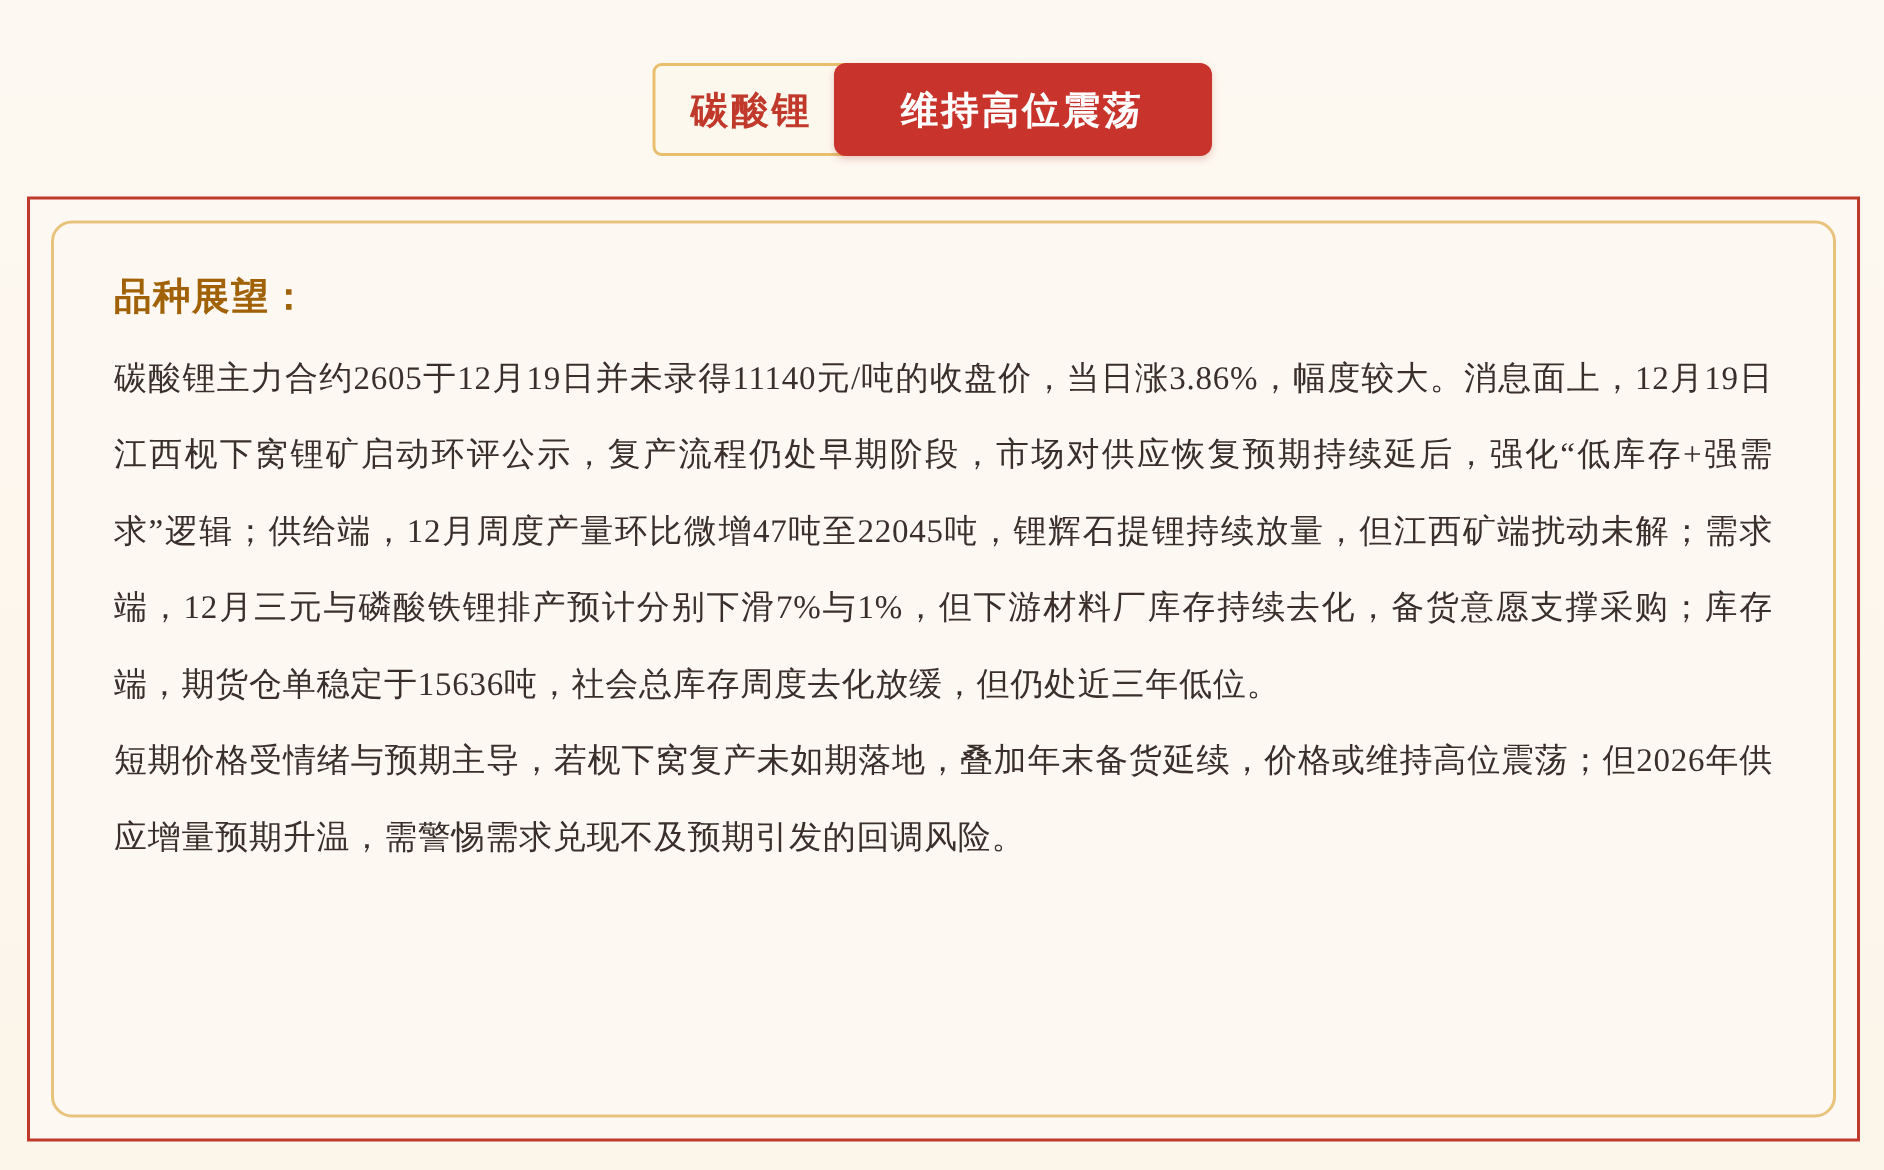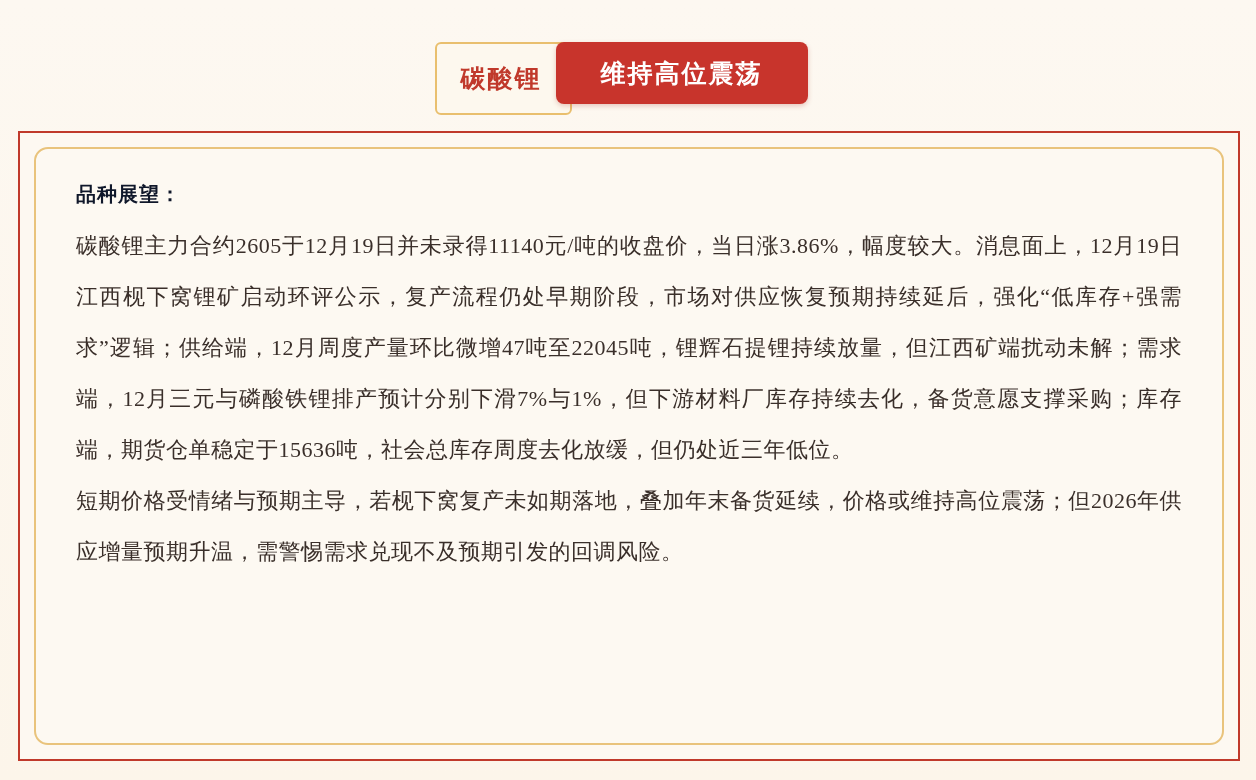--- a/index.html
+++ b/index.html
@@ -44,21 +44,21 @@
     border-radius: 6px;
     background: #fdf8ee;
     color: #c0392b;
     font-size: 25px;
     font-weight: bold;
     letter-spacing: 2px;
     padding: 12px 28px 12px 24px;
     display: flex;
     align-items: center;
     box-sizing: border-box;
-    height: 73px;
+    height: 62px;
   }
   .tag-outlook {
     background: #c8342c;
     color: #ffffff;
     font-size: 25px;
     font-weight: bold;
     letter-spacing: 2px;
     border-radius: 8px;
     padding: 12px 45px;
     display: flex;
@@ -87,22 +87,22 @@
     right: 14px;
     bottom: 14px;
     border: 2px solid #e9c37c;
     border-radius: 14px;
     box-sizing: border-box;
     padding: 32px 40px 20px 40px;
     background: #fdf9f2;
   }
 
   .section-title {
-    color: #0f172a;
-    font-size: 20px;
+    color: #a16207;
+    font-size: 25px;
     font-weight: bold;
     letter-spacing: 1px;
     margin: 0 0 12px 0;
     font-family: "Liberation Serif", serif;
   }
 
   .body-text {
     color: #3a2f2a;
     font-size: 22px;
     line-height: 51px;

